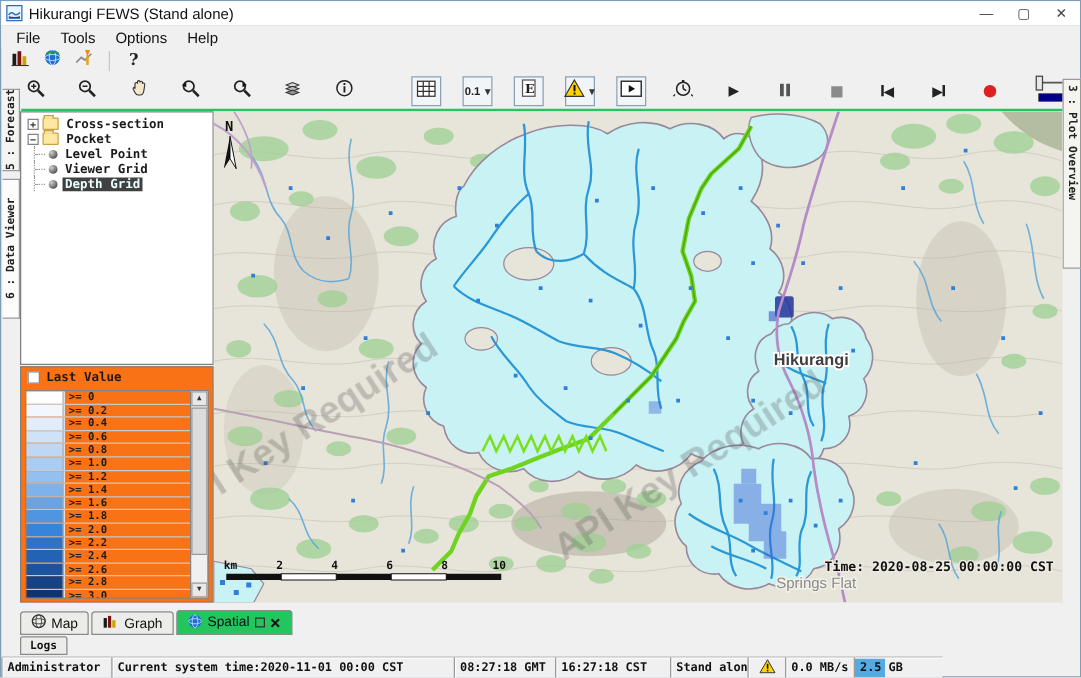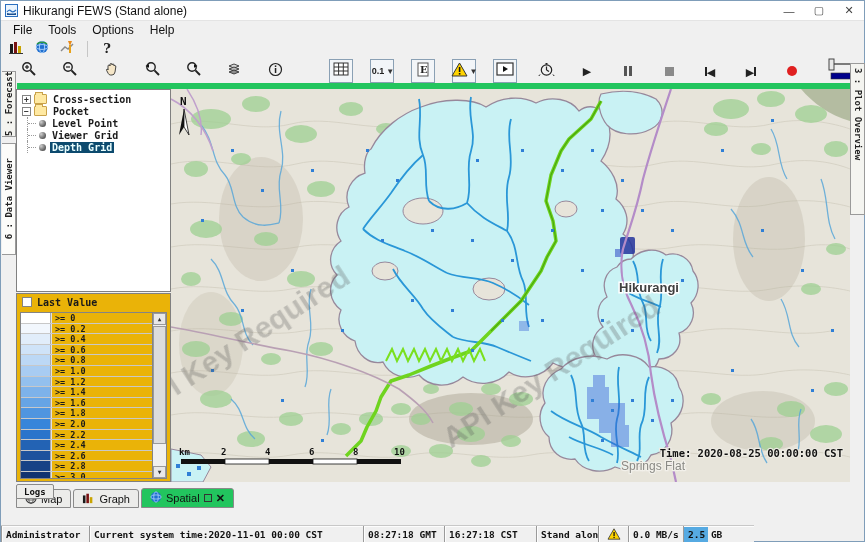--- a/index.html
+++ b/index.html
@@ -17,21 +17,21 @@
   
   .menubar { position:absolute; left:0; top:20px; width:100%; height:17px; background:#f0f0f0; display:flex; align-items:center; padding-left:4px; }
   .menu-item { font-size:12px; color:#111; padding:1px 8px; }
 
   
   .toolbar1 { position:absolute; left:0; top:37px; width:100%; height:21px; display:flex; align-items:center; padding-left:4px; gap:4px; }
   .tb-btn { width:22px; height:19px; display:flex; align-items:center; justify-content:center; }
   .tb-sep { width:1px; height:16px; background:#c6c6c6; margin:0 4px; }
   .help-q { font-family:"DejaVu Serif", serif; font-weight:bold; font-size:13px; color:#222; }
 
-  .toolbar2 { position:absolute; left:16px; top:58px; width:833px; height:30px; display:flex; align-items:center; gap:17px; border-bottom:6px solid #22c55e; }
+  .toolbar2 { position:absolute; left:16px; top:58px; width:833px; height:30px; display:flex; align-items:center; gap:17px; border-bottom:2px solid #22c55e; }
   .tb2-btn { height:24px; min-width:24px; display:flex; align-items:center; justify-content:center; padding:0 2px; }
   .tb2-bordered { border:1px solid #8aa0b4; background:#f2f5f8; }
   .glyph { font-size:11px; color:#222; line-height:1; }
   .vbar { display:inline-block; width:2px; height:9px; background:#222; vertical-align:middle; }
   .rec-dot { width:10px; height:10px; border-radius:50%; background:#e02020; }
   .stop-sq { width:9px; height:9px; background:#8a8a8a; }
   .pause-b { display:inline-block; width:3px; height:10px; background:#555; margin:0 1px; }
   .dd-arrow { font-size:8px; color:#333; margin-left:2px; }
   .dot-blue { width:5px; height:5px; border-radius:50%; background:#2222cc; margin-right:2px; }
   .val-01 { font-size:9px; font-weight:bold; color:#222; }
@@ -52,24 +52,24 @@
   
   .tree-panel { position:absolute; left:15px; top:88px; width:155px; height:203px; background:#ffffff; border:1px solid #808080; font-family:"DejaVu Sans Mono", monospace; font-size:10px; font-weight:bold; color:#1a1a1a; padding-top:3px; }
   .tree-row { display:flex; align-items:center; height:12px; white-space:nowrap; }
   .expander { width:9px; height:9px; border:1px solid #848484; background:#fff; font-size:8px; line-height:7px; text-align:center; color:#333; margin-left:5px; margin-right:3px; flex:none; }
   .folder { width:13px; height:10px; background:#ffe9a2; border:1px solid #c9a24a; border-radius:1px; position:relative; margin-right:4px; flex:none; }
   .folder::before { content:""; position:absolute; left:0; top:-3px; width:6px; height:2px; background:#ffe9a2; border:1px solid #c9a24a; border-bottom:none; }
   .t-conn { width:10px; height:12px; margin-left:10px; border-left:1px dotted #9a9a9a; position:relative; flex:none; }
   .t-conn::after { content:""; position:absolute; left:0; top:6px; width:8px; border-top:1px dotted #9a9a9a; }
   .bullet { width:7px; height:7px; border-radius:50%; background:radial-gradient(circle at 30% 30%, #cfcfcf, #2c2c2c); margin:0 4px 0 2px; flex:none; }
   .t-label { padding:0 2px; }
-  .t-selected { background:#0c4a6e; color:#eaffff; }
-
-  
-  .legend-panel { position:absolute; left:15px; top:292px; width:155px; height:189px; background:#eab308; border:1px solid #808080; font-family:"DejaVu Sans Mono", monospace; font-weight:bold; }
+  .t-selected { background:#404040; color:#eaffff; }
+
+  
+  .legend-panel { position:absolute; left:15px; top:292px; width:155px; height:189px; background:#f97316; border:1px solid #808080; font-family:"DejaVu Sans Mono", monospace; font-weight:bold; }
   .legend-head { height:16px; display:flex; align-items:center; padding-left:5px; }
   .cbx { width:10px; height:10px; border:1px solid #848484; background:#fff; margin-right:5px; flex:none; }
   .legend-head-label { font-size:10px; color:#1a1a1a; }
   .legend-list { position:absolute; left:3px; top:18px; right:3px; bottom:2px; border:1px solid #848484; overflow:hidden; display:flex; }
   .legend-rows { flex:1; }
   .legend-row { display:flex; height:10.6px; border-bottom:1px solid #c8c8c8; }
   .swatch { width:30px; border-right:1px solid #a8a8a8; flex:none; }
   .legend-label { flex:1; font-size:8.5px; color:#1a1a1a; padding-left:3px; line-height:10.5px; border-left:1px solid #e0e0e0; }
   .legend-scroll { width:14px; background:#f0f0f0; border-left:1px solid #848484; position:relative; flex:none; }
   .scr-btn { position:absolute; left:0; width:13px; height:12px; background:#e8e8e8; border:1px solid #9a9a9a; font-size:6px; text-align:center; line-height:10px; color:#333; }
@@ -78,21 +78,21 @@
 
   
   .map-area { position:absolute; left:170px; top:88px; width:679px; height:393px; background:#e7e4da; overflow:hidden; }
 
   
   .bottom-tabs { position:absolute; left:15px; top:487px; height:20px; display:flex; align-items:flex-end; gap:2px; }
   .btab { height:19px; display:flex; align-items:center; gap:4px; padding:0 8px; background:#ececea; border:1px solid #8a8a8a; border-radius:3px 3px 0 0; font-size:11px; color:#111; }
   .btab.active { background:#22c55e; height:20px; }
   .btab .mini-sq { width:8px; height:8px; border:1px solid #333; }
   .btab .mini-x { font-weight:bold; font-size:11px; }
-  .logs-row { position:absolute; left:15px; top:483px; height:16px; display:flex;justify-content:flex-end; }
+  .logs-row { position:absolute; left:15px; top:508px; height:16px; display:flex;justify-content:flex-end; }
   .logs-btn { height:15px; padding:0 7px; background:#ececea; border:1px solid #8a8a8a; border-radius:2px 2px 0 0; font-family:"DejaVu Sans Mono", monospace; font-size:9px; font-weight:bold; color:#111; display:flex; align-items:center; }
 
   
   .statusbar { position:absolute; left:0; top:524px; width:753px; height:18px; background:#f0f0f0; border-top:1px solid #c8c8c8; display:flex; font-family:"DejaVu Sans Mono", monospace; font-size:9.5px; font-weight:bold; color:#111; }
   .st-cell { height:100%; display:flex; align-items:center; padding:0 4px; border-left:1px solid #9a9a9a; box-shadow:inset 1px 1px 0 #fdfdfd; white-space:nowrap; overflow:hidden; }
   .st-mem { position:relative; }
   .st-mem .mem-fill { position:absolute; left:0; top:1px; bottom:1px; width:34%; background:#56aae2; }
   .st-mem span { position:relative; }
 
   svg text { user-select:none; }

